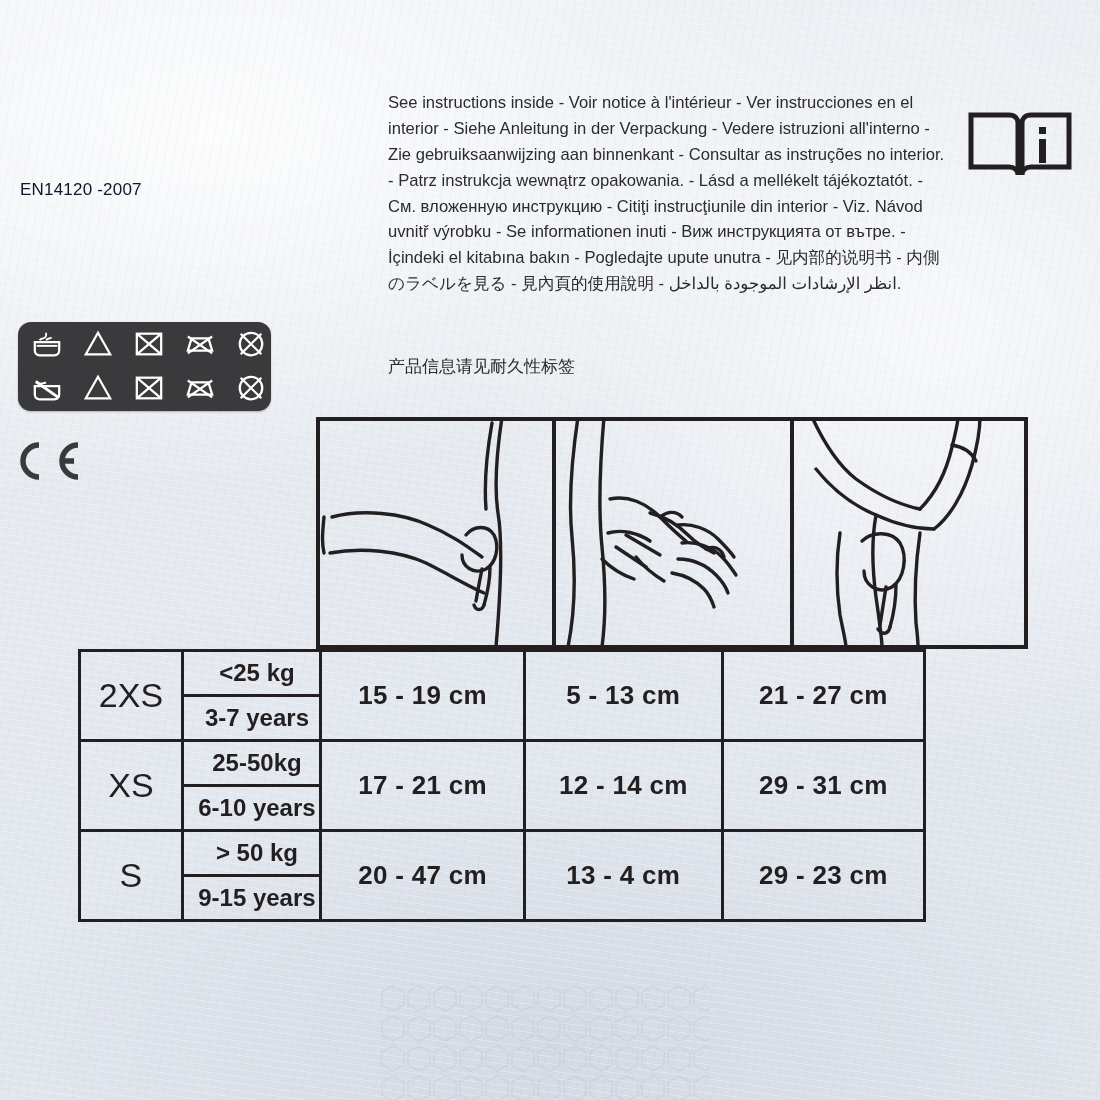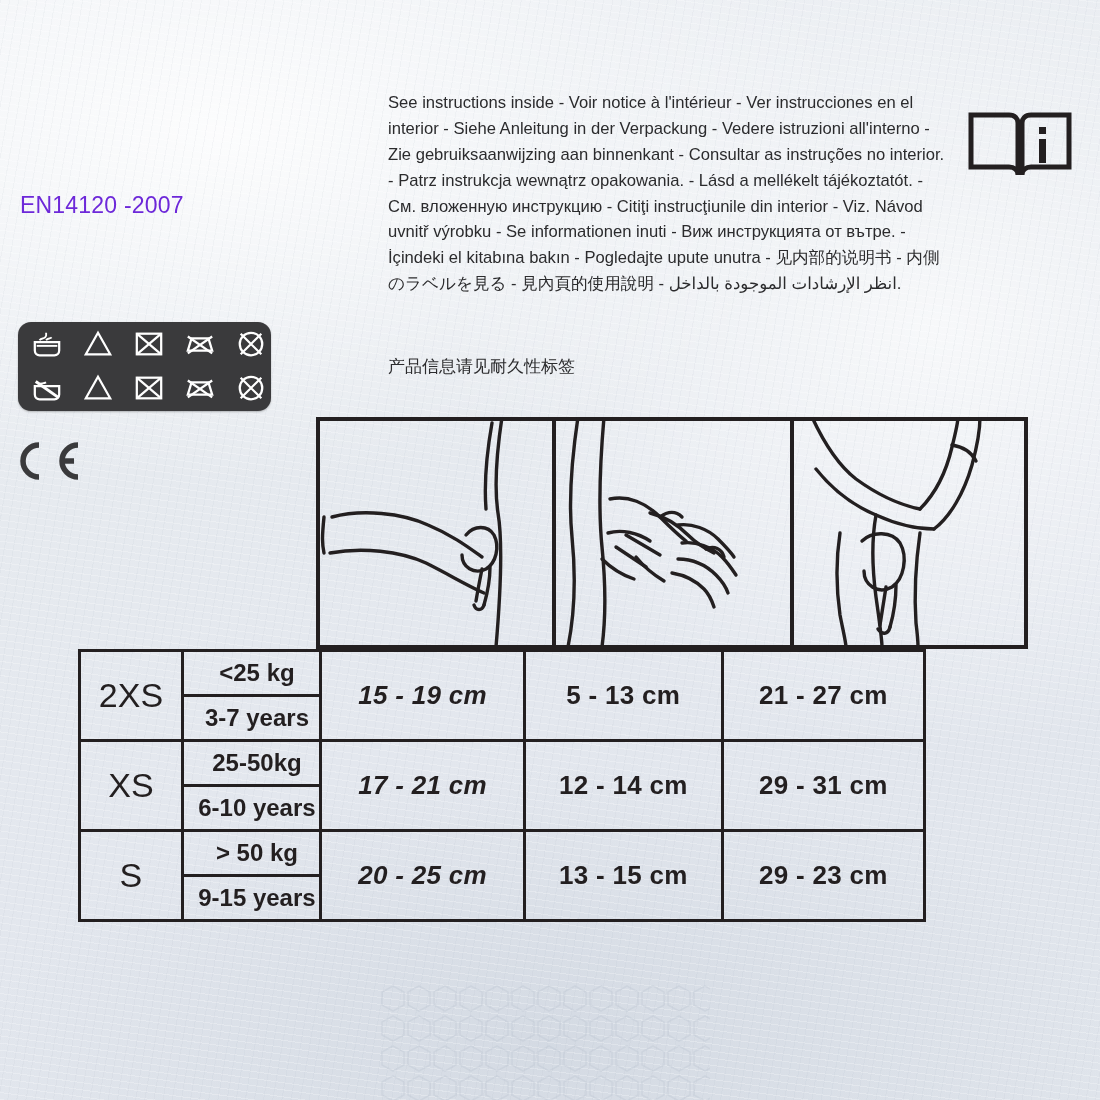--- a/index.html
+++ b/index.html
@@ -56,24 +56,24 @@
   #brand-name {
     font-size: 21px;
     letter-spacing: 0.4px;
     color: #2b2b2d;
   }
   .addr-line {
     font-size: 16.5px;
     color: #2b2b2d;
   }
   #norm-code {
-    margin-top: 13px;
-    font-size: 23px;
+    margin-top: 2px;
+    font-size: 17px;
     letter-spacing: 0.2px;
-    color: #6d28d9;
+    color: #0f172a;
   }
 
   
   #care-label {
     left: 18px;
     top: 322px;
     width: 253px;
     height: 89px;
     background: #3a3a3c;
     border-radius: 13px;
@@ -148,21 +148,21 @@
     padding-left: 11px !important;
     font-size: 24px;
     font-weight: bold;
   }
   .meas-cell {
     text-align: center;
     font-size: 26px;
     font-weight: bold;
     letter-spacing: 0.3px;
   }
-  .meas-1 { width: 238px; font-style: italic; }
+  .meas-1 { width: 238px; }
   .meas-2 { width: 230px; }
   .meas-3 { width: 236px; }
 </style>
 </head>
 <body>
 
 <div id="fabric"></div>
 
 <svg id="mesh" viewBox="0 0 330 120">
   <defs>
@@ -314,21 +314,21 @@
       <td class="meas-cell meas-2" rowspan="2">12 - 14 cm</td>
       <td class="meas-cell meas-3" rowspan="2">29 - 31 cm</td>
     </tr>
     <tr>
       <td class="spec-cell">6-10 years</td>
     </tr>
 
     <tr>
       <td class="size-cell" rowspan="2">S</td>
       <td class="spec-cell">&gt; 50 kg</td>
-      <td class="meas-cell meas-1" rowspan="2">20 - 25 cm</td>
-      <td class="meas-cell meas-2" rowspan="2">13 - 15 cm</td>
+      <td class="meas-cell meas-1" rowspan="2">20 - 47 cm</td>
+      <td class="meas-cell meas-2" rowspan="2">13 - 4 cm</td>
       <td class="meas-cell meas-3" rowspan="2">29 - 23 cm</td>
     </tr>
     <tr>
       <td class="spec-cell">9-15 years</td>
     </tr>
   </tbody>
 </table>
 
 </body></html>

